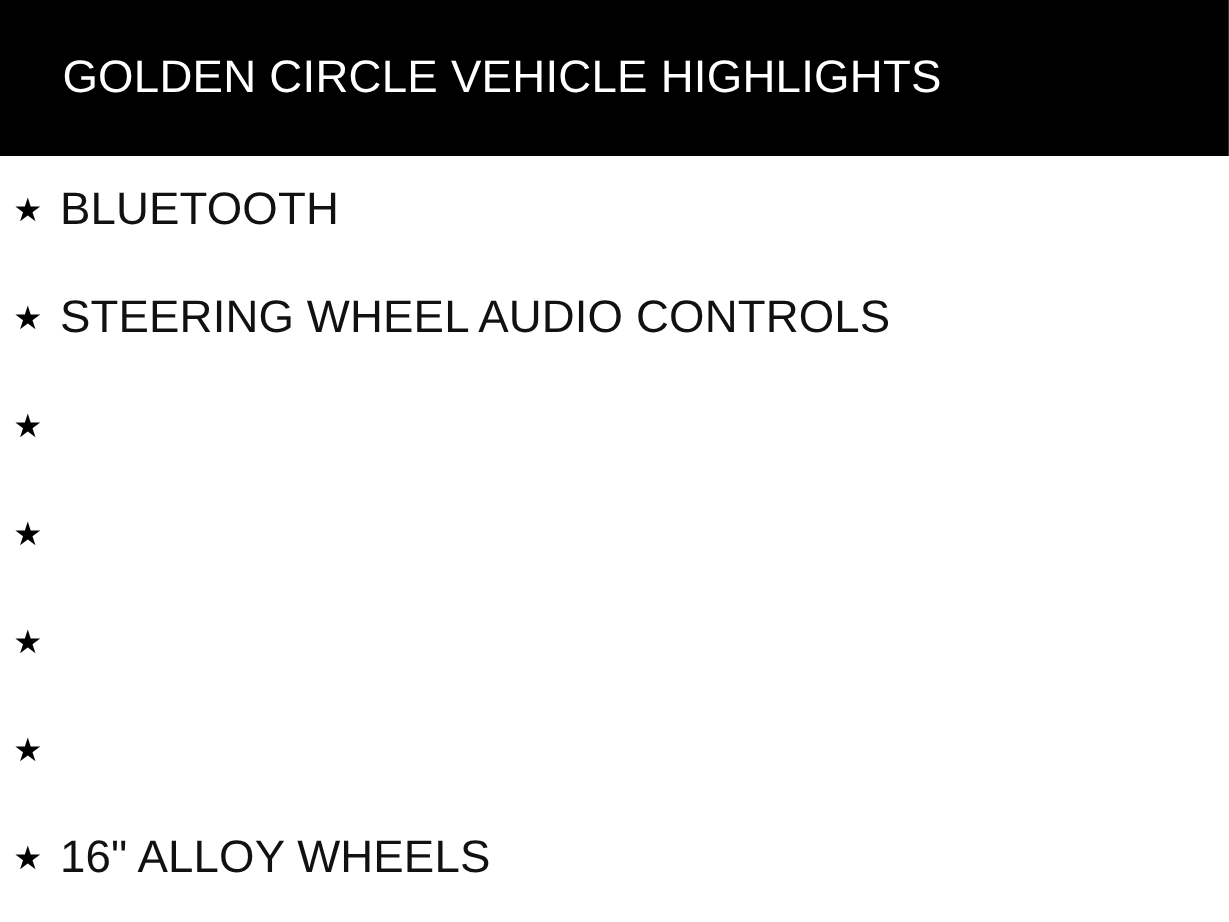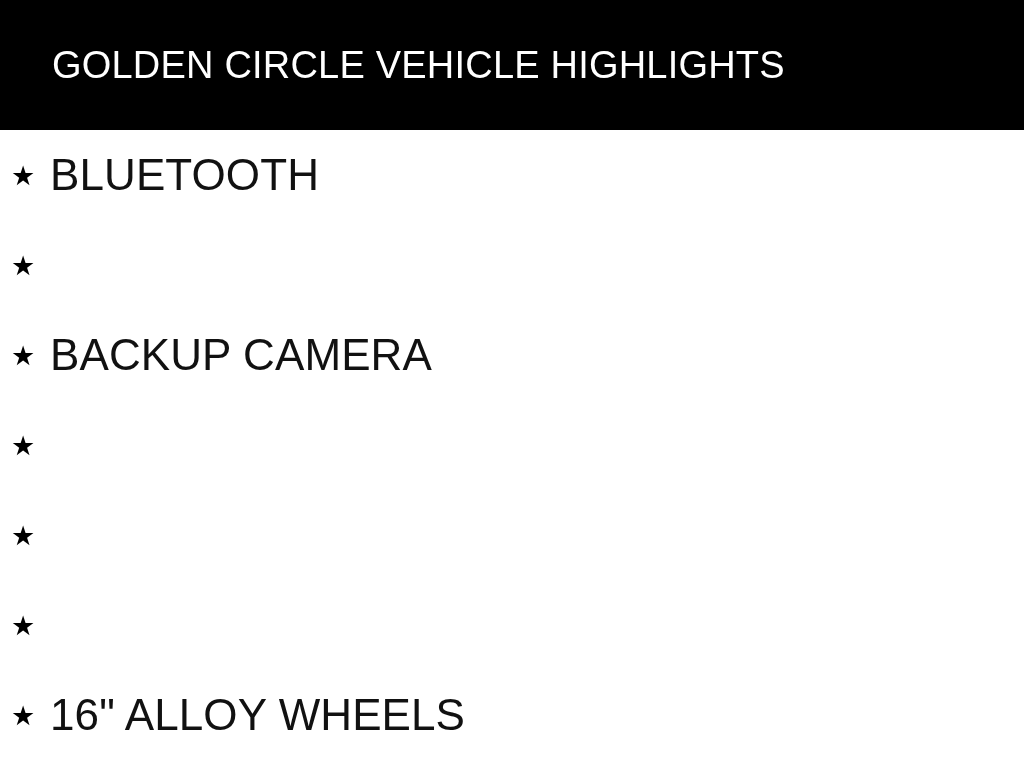--- a/index.html
+++ b/index.html
@@ -81,21 +81,21 @@
     font-size: 27px;
     line-height: 1;
     text-align: center;
     flex: 0 0 auto;
   }
   .highlight-label {
     display: inline-block;
     margin-left: 17px;
     color: #111111;
     font-family: "Liberation Sans", sans-serif;
-    font-size: 44px;
+    font-size: 38px;
     font-weight: 400;
     line-height: 1;
     letter-spacing: 0.1px;
     white-space: nowrap;
   }
 </style>
 </head>
 <body>
 
 <div class="page">
@@ -106,25 +106,25 @@
 
   <ul class="highlights">
 
     <li class="highlight-item">
       <span class="star-bullet">★</span>
       <span class="highlight-label">BLUETOOTH</span>
     </li>
 
     <li class="highlight-item">
       <span class="star-bullet">★</span>
+      <span class="highlight-label">STEERING WHEEL AUDIO CONTROLS</span>
     </li>
 
     <li class="highlight-item">
       <span class="star-bullet">★</span>
-      <span class="highlight-label">BACKUP CAMERA</span>
     </li>
 
     <li class="highlight-item">
       <span class="star-bullet">★</span>
     </li>
 
     <li class="highlight-item">
       <span class="star-bullet">★</span>
     </li>
 

